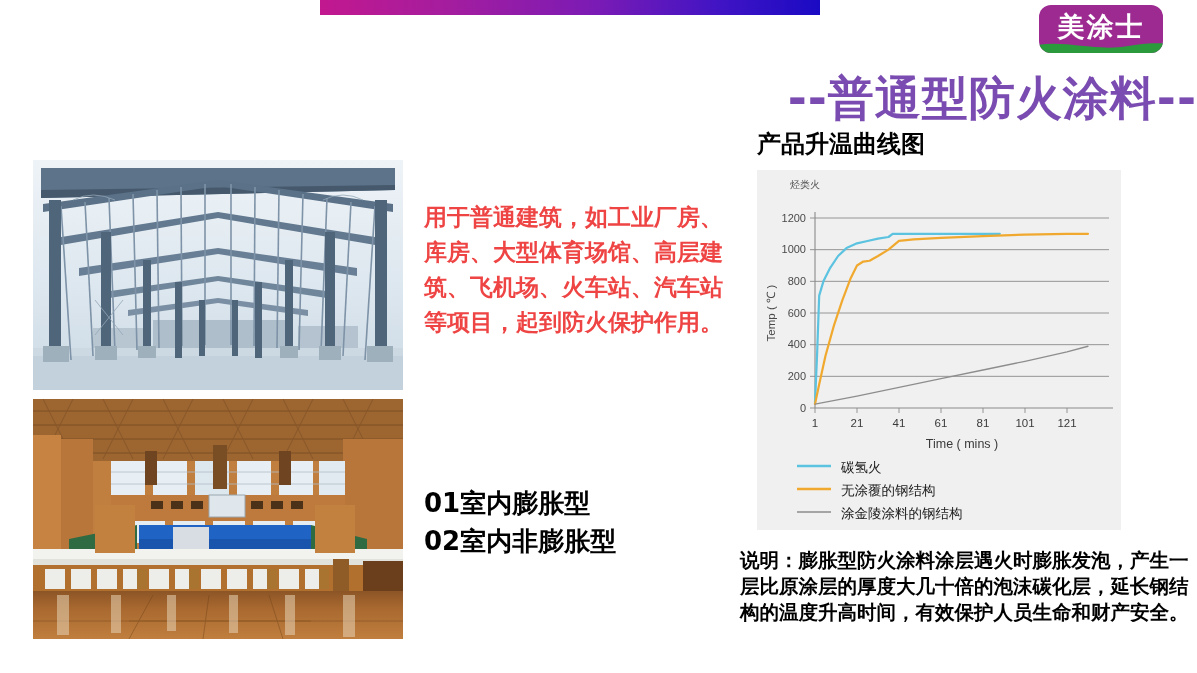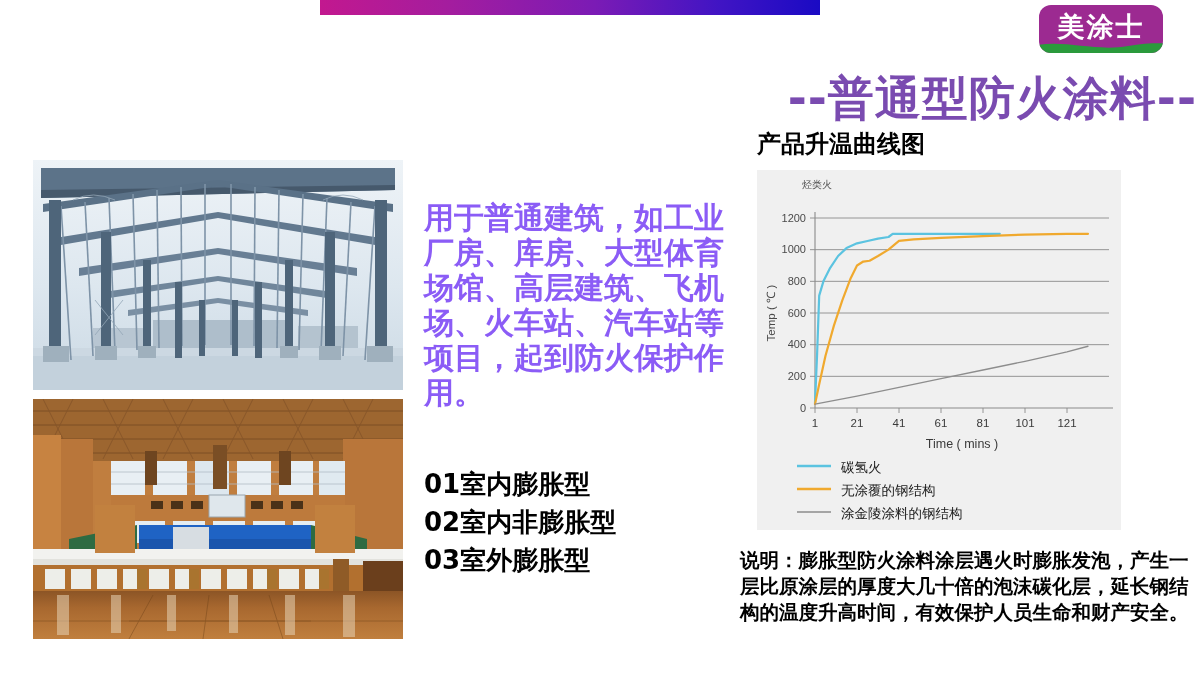--- a/index.html
+++ b/index.html
@@ -44,46 +44,45 @@
   
   .photo{
     position:absolute; left:33px; overflow:hidden;
   }
   .photo-top{ top:160px; width:370px; height:230px; }
   .photo-bottom{ top:399px; width:370px; height:240px; }
 
   
   .body-copy{
     position:absolute; left:424px; top:200px; width:300px;
-    font-size:30px; font-weight:bold; line-height:35px;
-    color:#8b5cf6; letter-spacing:0px;
+    font-size:23px; font-weight:bold; line-height:35px;
+    color:#ef4444; letter-spacing:0px;
     font-family:"DejaVu Sans", sans-serif;
   }
   .item-list{
-    position:absolute; left:424px; top:465px; width:300px;
+    position:absolute; left:424px; top:484px; width:300px;
     font-size:26px; font-weight:bold; line-height:38px;
     color:#000;
     font-family:"DejaVu Sans", sans-serif;
   }
 
   
   .chart-title{
     position:absolute; left:757px; top:128px; width:365px;
     font-size:24px; font-weight:bold; color:#000;
     font-family:"DejaVu Sans", sans-serif;
   }
   .chart-panel{
     position:absolute; left:757px; top:170px; width:364px; height:360px;
     background:#f0f0f0;
   }
   .chart-panel-label{
     position:absolute; left:33px; top:8px;
     font-size:10px; color:#555;
     font-family:"DejaVu Sans", sans-serif;
-    margin-left:12px;
   }
   .chart-svg{ position:absolute; left:0; top:0; }
 
   .note{
     position:absolute; left:740px; top:548px; width:460px;
     font-size:19.5px; font-weight:bold; line-height:26px; color:#000;
     font-family:"DejaVu Sans", sans-serif;
   }
 </style>
 </head>
@@ -314,21 +313,20 @@
       <rect x="310" y="196" width="12" height="42"></rect>
     </g>
   </svg>
 </div>
 
 <div class="body-copy">用于普通建筑，如工业厂房、库房、大型体育场馆、高层建筑、飞机场、火车站、汽车站等项目，起到防火保护作用。</div>
 
 <div class="item-list">
   <div>01室内膨胀型</div>
   <div>02室内非膨胀型</div>
-  <div>03室外膨胀型</div>
 </div>
 
 <div class="chart-title">产品升温曲线图</div>
 
 <div class="chart-panel">
   <div class="chart-panel-label">烃类火</div>
   <svg class="chart-svg" id="chart" width="364" height="360" viewBox="0 0 364 360">
       <line x1="58" y1="238" x2="352" y2="238" stroke="#8a8a8a" stroke-width="0"></line>
       <line x1="53" y1="238" x2="58" y2="238" stroke="#8a8a8a" stroke-width="0.9"></line>
       <text x="49" y="241.5" text-anchor="end" font-size="11" fill="#4a4a4a" font-family="&quot;Liberation Sans&quot;, sans-serif">0</text>

